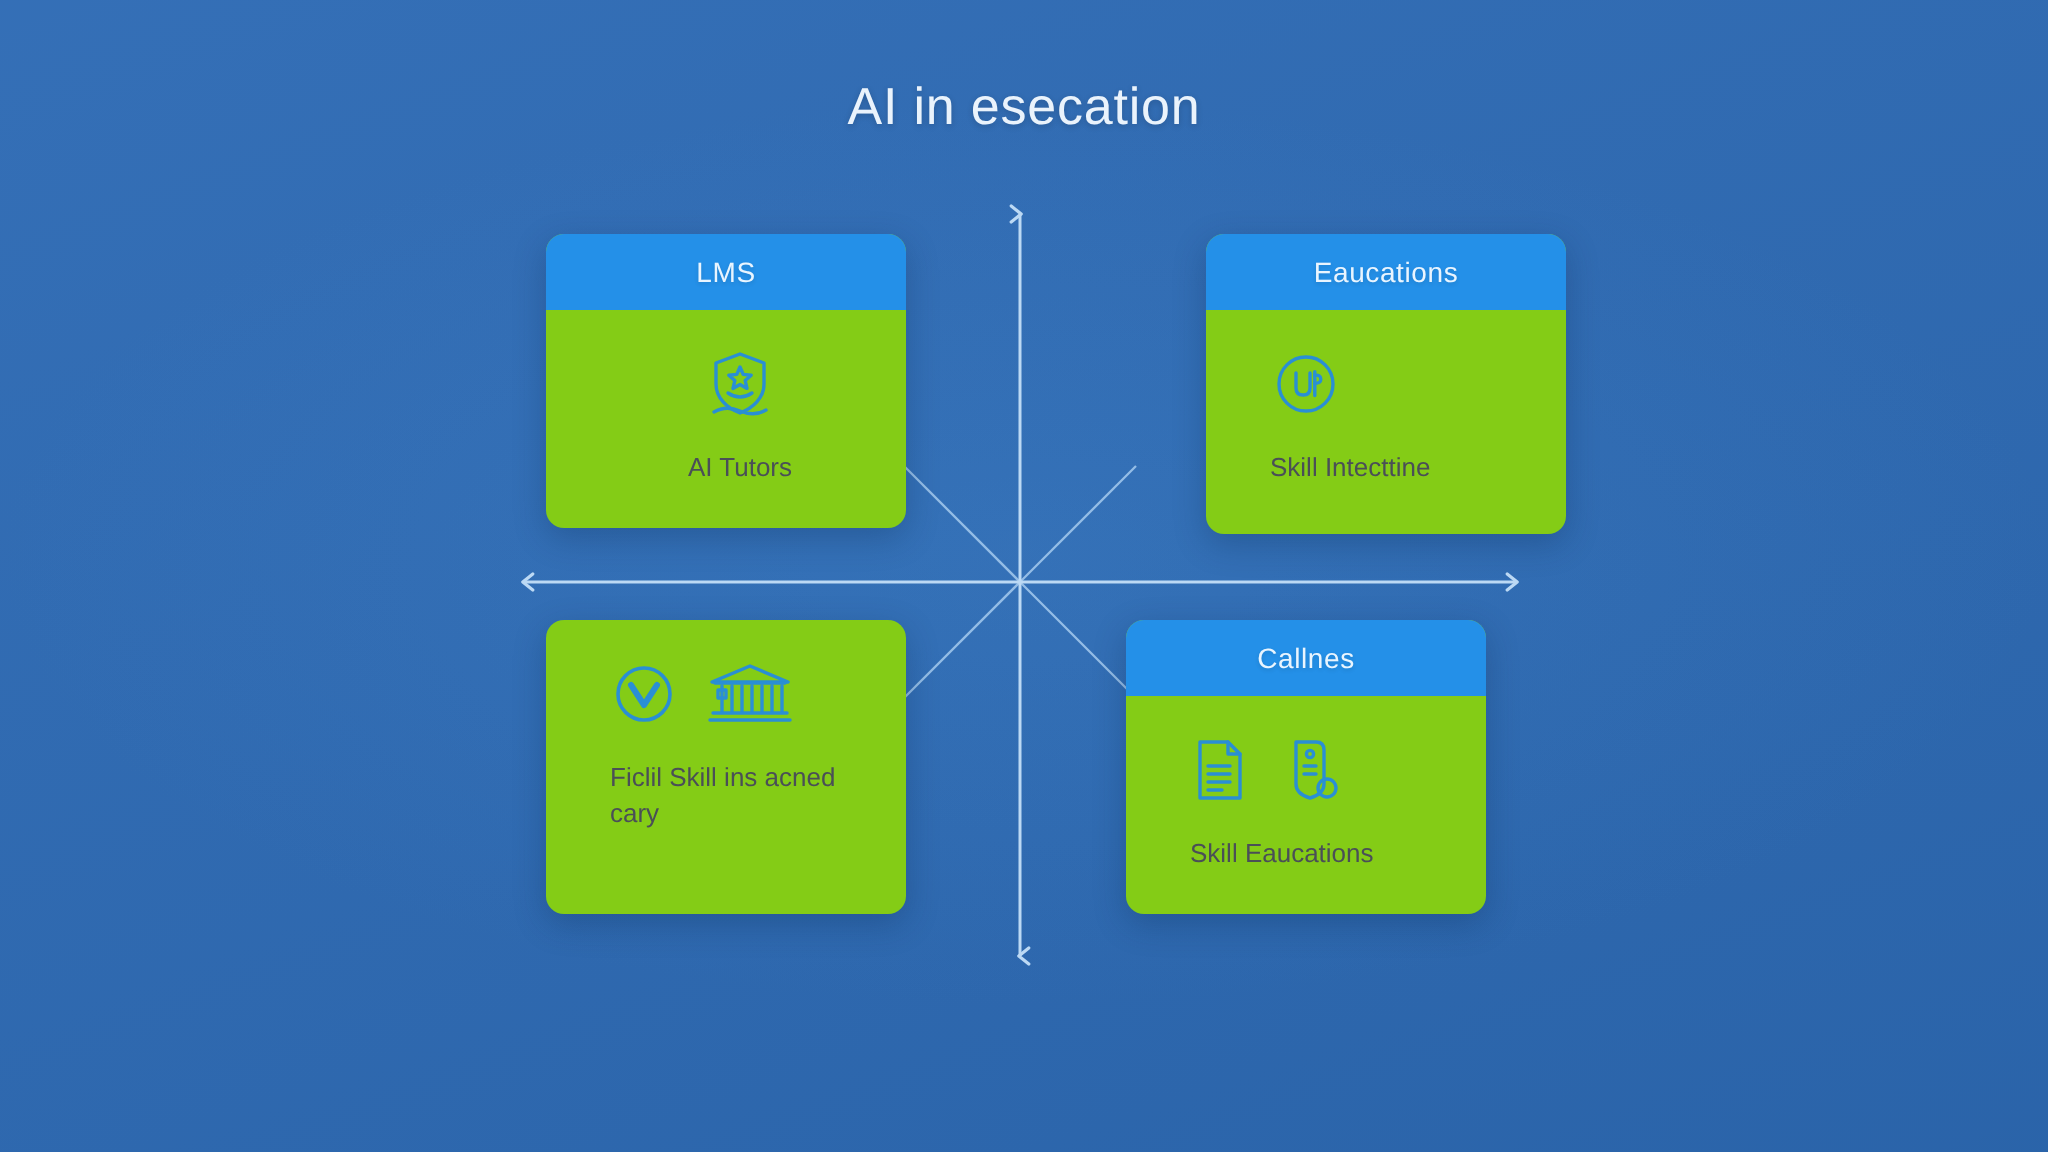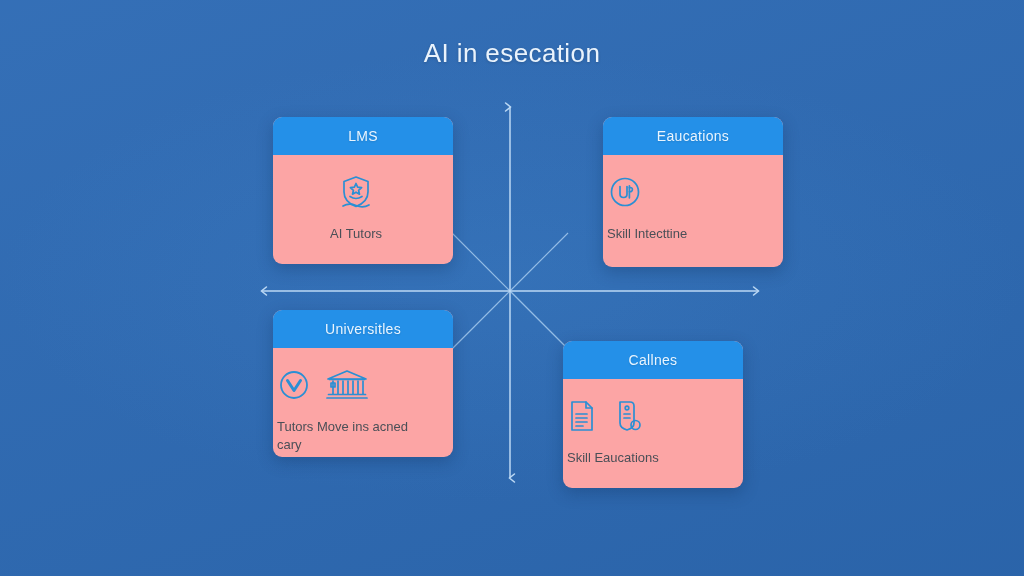--- a/index.html
+++ b/index.html
@@ -55,21 +55,21 @@
     left: 0; top: 0;
     width: 1024px; height: 576px;
     pointer-events: none;
   }
 
   
   .card {
     position: absolute;
     width: 180px;
     border-radius: 9px;
-    background: #fca5a5;
+    background: #84cc16;
     box-shadow: 0 5px 16px rgba(10,40,80,0.28);
     overflow: hidden;
     display: flex;
     flex-direction: column;
   }
 
   .card-header {
     height: 38px;
     background: #2490e8;
     color: #e9f5ff;
@@ -79,21 +79,21 @@
     justify-content: center;
     letter-spacing: 0.3px;
     text-shadow: 0 1px 2px rgba(0,0,0,0.12);
     flex: 0 0 auto;
   }
 
   .card-body {
     flex: 1 1 auto;
     display: flex;
     flex-direction: column;
-    padding: 16px 18px 14px 4px;
+    padding: 16px 18px 14px 32px;
   }
 
   .card-icons {
     display: flex;
     align-items: center;
     gap: 14px;
     margin-bottom: 12px;
     min-height: 42px;
   }
 
@@ -104,21 +104,21 @@
   }
 
   
   .card.centered .card-body { align-items: center; text-align: center; }
   .card.centered .card-icons { justify-content: center; }
 
   
   #card-lms          { left: 273px; top: 117px; height: 147px; }
   #card-educations   { left: 563px; top: 117px; height: 150px; margin-left: 40px; }
   #card-universities { left: 273px; top: 310px; height: 147px; }
-  #card-callnes      { left: 563px; top: 310px; height: 147px; margin-top: 31px; }
+  #card-callnes      { left: 563px; top: 310px; height: 147px; }
 
   .icon svg { display: block; }
 </style>
 </head>
 <body>
 
 <div id="slide">
 
   <div id="backdrop-wash"></div>
 
@@ -182,41 +182,40 @@
             <path d="M22.4 11.8 V23.8"></path>
             <path d="M22.4 13.6 Q25.4 13.2 25.4 15.6 Q25.4 17.8 22.4 17.6"></path>
           </svg>
         </span>
       </div>
       <div class="card-label">Skill Intecttine</div>
     </div>
   </div>
 
   <div class="card" id="card-universities">
-    <div class="card-header">Universitles</div>
     <div class="card-body">
       <div class="card-icons">
         <span class="icon">
           <svg width="34" height="34" viewBox="0 0 34 34" fill="none" stroke="#2a8fd4" stroke-width="1.8" stroke-linecap="round" stroke-linejoin="round">
             <circle cx="17" cy="17" r="13"></circle>
             <path d="M10.5 12.5 L17 22.5 L23.5 12.5" stroke-width="3"></path>
           </svg>
         </span>
         <span class="icon">
           <svg width="44" height="34" viewBox="0 0 44 34" fill="none" stroke="#2a8fd4" stroke-width="1.7" stroke-linecap="round" stroke-linejoin="round">
             <path d="M3 11 L22 3 L41 11 Z"></path>
             <path d="M4.5 11.5 H39.5"></path>
             <path d="M8 13 V26 M13 13 V26 M18 13 V26 M23 13 V26 M28 13 V26 M33 13 V26 M38 13 V26"></path>
             <path d="M3.5 26.5 H40.5"></path>
             <path d="M2 30 H42"></path>
             <rect x="6" y="15" width="4" height="4"></rect>
           </svg>
         </span>
       </div>
-      <div class="card-label">Tutors Move ins acned cary</div>
+      <div class="card-label">Ficlil Skill ins acned cary</div>
     </div>
   </div>
 
   <div class="card" id="card-callnes">
     <div class="card-header">Callnes</div>
     <div class="card-body">
       <div class="card-icons">
         <span class="icon">
           <svg width="30" height="34" viewBox="0 0 30 34" fill="none" stroke="#2a8fd4" stroke-width="1.7" stroke-linecap="round" stroke-linejoin="round">
             <path d="M5 3 H19 L25 9 V31 H5 Z"></path>

